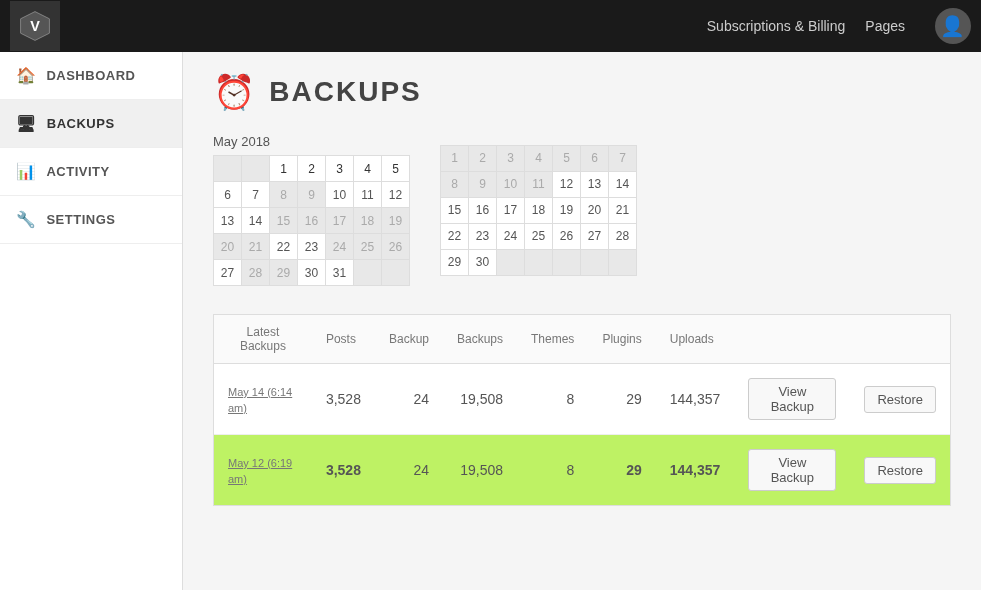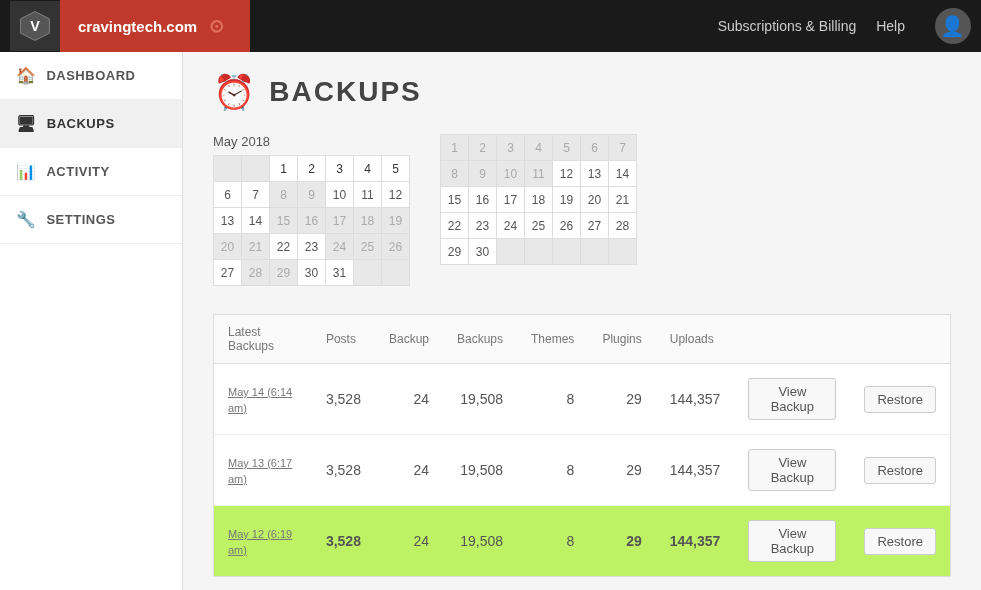--- a/index.html
+++ b/index.html
@@ -101,20 +101,21 @@
       color: #444;
       letter-spacing: 2px;
       text-transform: uppercase;
     }
 
     
     .calendars {
       display: flex;
       gap: 30px;
       margin-bottom: 28px;
+      align-items: center;
     }
     .calendar-block { }
     .calendar-month-label {
       font-size: 13px;
       color: #555;
       margin-bottom: 6px;
     }
     .calendar-table {
       border-collapse: collapse;
       font-size: 12px;
@@ -148,21 +149,21 @@
     }
     .backup-table th {
       text-align: left;
       padding: 10px 14px;
       font-size: 12px;
       font-weight: normal;
       color: #777;
       border-bottom: 1px solid #ddd;
       background: #fafafa;
     }
-    .backup-table th:first-child { text-align: left; }
+    .backup-table th:first-child { text-align: center; }
     .backup-table td {
       text-align: right;
       padding: 14px 14px;
       font-size: 14px;
       color: #555;
       border-bottom: 1px solid #eee;
     }
     .backup-table td:first-child { text-align: left; }
     .backup-table tr:last-child td { border-bottom: none; }
 
@@ -191,28 +192,24 @@
 </head>
 <body>
 
 <div class="header">
   <div class="header-logo">
     <svg viewBox="0 0 40 40" fill="none" xmlns="http://www.w3.org/2000/svg">
       <polygon points="20,4 36,12 36,28 20,36 4,28 4,12" fill="#555" stroke="#888" stroke-width="1"></polygon>
       <text x="20" y="26" text-anchor="middle" fill="#fff" font-size="16" font-weight="bold">V</text>
     </svg>
   </div>
-  <div class="header-site">
-    <span>cravingtech.com</span>
-    <span class="site-icon">⊙</span>
-  </div>
   <div class="header-spacer"></div>
   <div class="header-nav">
     <a>Subscriptions &amp; Billing</a>
-    <a>Help</a>
+    <a>Pages</a>
     <div class="header-avatar">👤</div>
   </div>
 </div>
 
 <div class="layout">
 
   <div class="sidebar">
     <div class="sidebar-item">
       <span class="sidebar-icon">🏠</span>
       <span>DASHBOARD</span>
@@ -374,37 +371,20 @@
             <td>29</td>
             <td>144,357</td>
             <td>
               <button class="btn-action">View Backup</button>
             </td>
             <td>
               <button class="btn-action">Restore</button>
             </td>
           </tr>
 
-          <tr class="table-row">
-            <td>
-              <a class="backup-link">May 13 (6:17 am)</a>
-            </td>
-            <td>3,528</td>
-            <td>24</td>
-            <td>19,508</td>
-            <td>8</td>
-            <td>29</td>
-            <td>144,357</td>
-            <td>
-              <button class="btn-action">View Backup</button>
-            </td>
-            <td>
-              <button class="btn-action">Restore</button>
-            </td>
-          </tr>
 
           <tr class="table-row row-highlight">
             <td>
               <a class="backup-link">May 12 (6:19 am)</a>
             </td>
             <td class="highlight-green">3,528</td>
             <td>24</td>
             <td>19,508</td>
             <td>8</td>
             <td class="highlight-orange">29</td>

